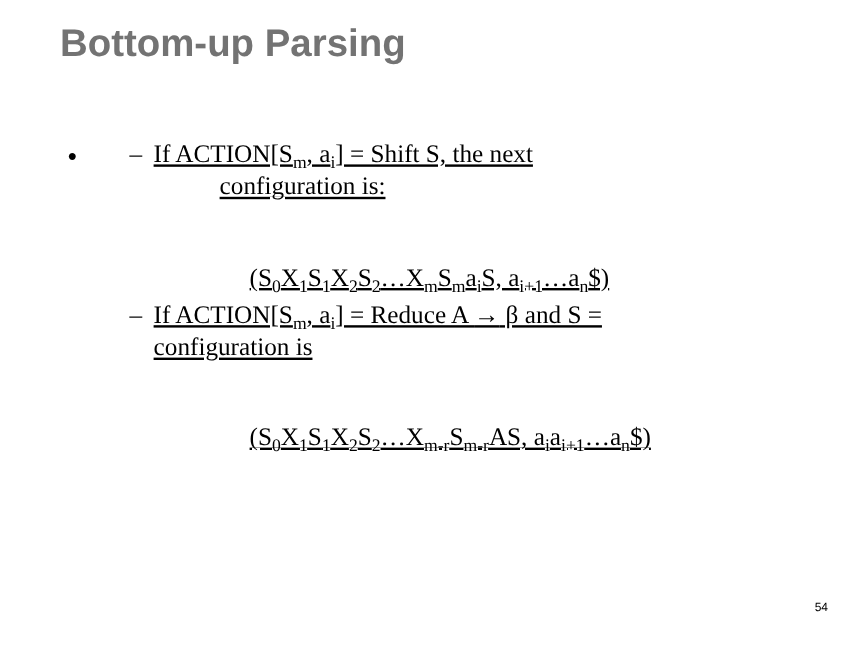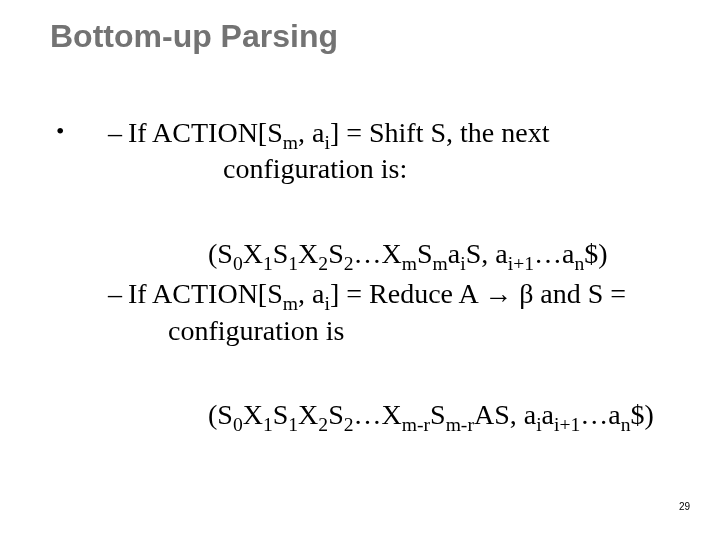--- a/index.html
+++ b/index.html
@@ -43,38 +43,38 @@
     content: "•";
     position: absolute;
     left: 0;
     top: 0;
     font-size: 24px;
   }
   ul.lvl2 {
     list-style: none;
     margin: 6px 0 0 0;
     padding: 0 0 0 30px;
-    font-size: 28px;
+    font-size: 21px;
     line-height: 1.3;
+    text-decoration: underline;
   }
   ul.lvl2 > li {
     position: relative;
     padding-left: 20px;
     margin-bottom: 4px;
   }
   ul.lvl2 > li::before {
     content: "–";
     position: absolute;
     left: 0;
     top: 0;
   }
   .indent {
     display: block;
     padding-left: 55px;
-    margin-left: 40px;
   }
   .indent2 {
     display: block;
     padding-left: 80px;
     margin-top: 48px;
   }
   .sub { font-size: 0.7em; vertical-align: sub; line-height: 0; }
   .footer {
     position: absolute;
     left: 50px;
@@ -109,14 +109,14 @@
         </li>
         <li>
           <span>If ACTION[S</span><span class="sub">m</span><span>, a</span><span class="sub">i</span><span>] = Reduce A </span><span>→</span><span> β and S =</span>
           <span class="indent" style="padding-left:0"><span>configuration is</span></span>
           <span class="indent2"><span>(S</span><span class="sub">0</span><span>X</span><span class="sub">1</span><span>S</span><span class="sub">1</span><span>X</span><span class="sub">2</span><span>S</span><span class="sub">2</span><span>…X</span><span class="sub">m-r</span><span>S</span><span class="sub">m-r</span><span>AS, a</span><span class="sub">i</span><span>a</span><span class="sub">i+1</span><span>…a</span><span class="sub">n</span><span>$)</span></span>
         </li>
       </ul>
     </li>
   </ul>
 
-  <div class="pagenum">29</div>
+  <div class="pagenum">54</div>
 </div>
 
 </body></html>

